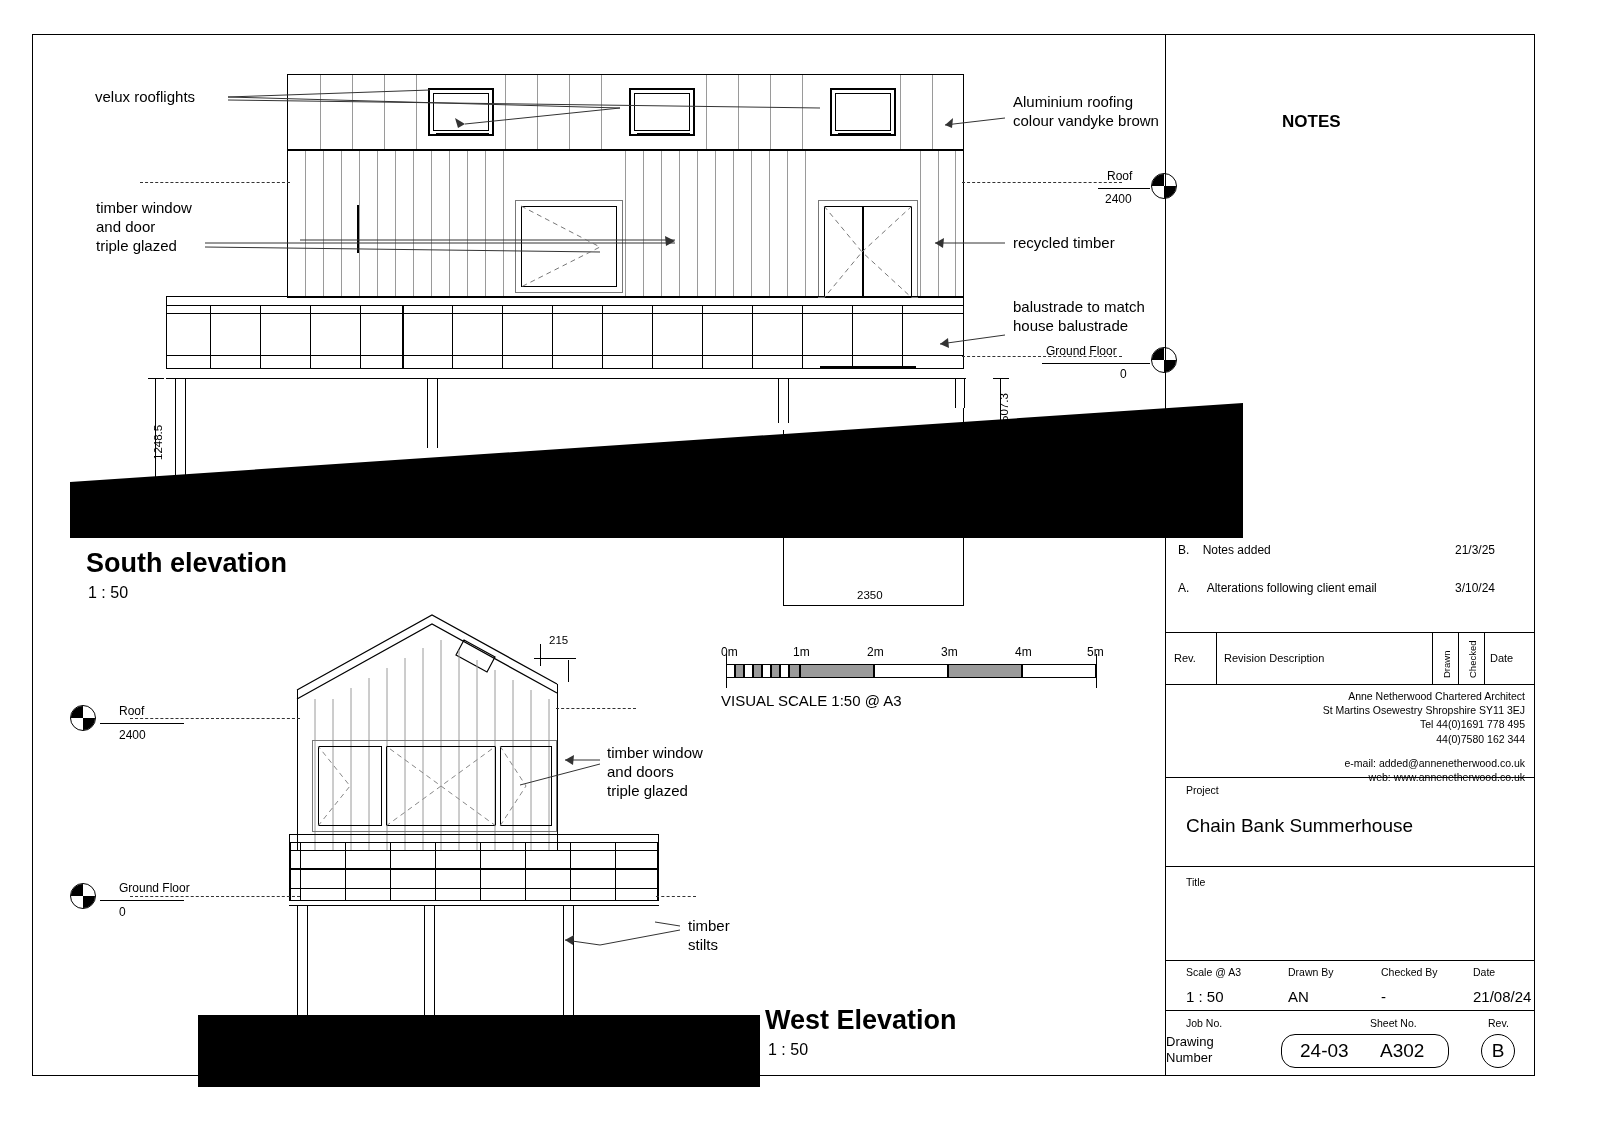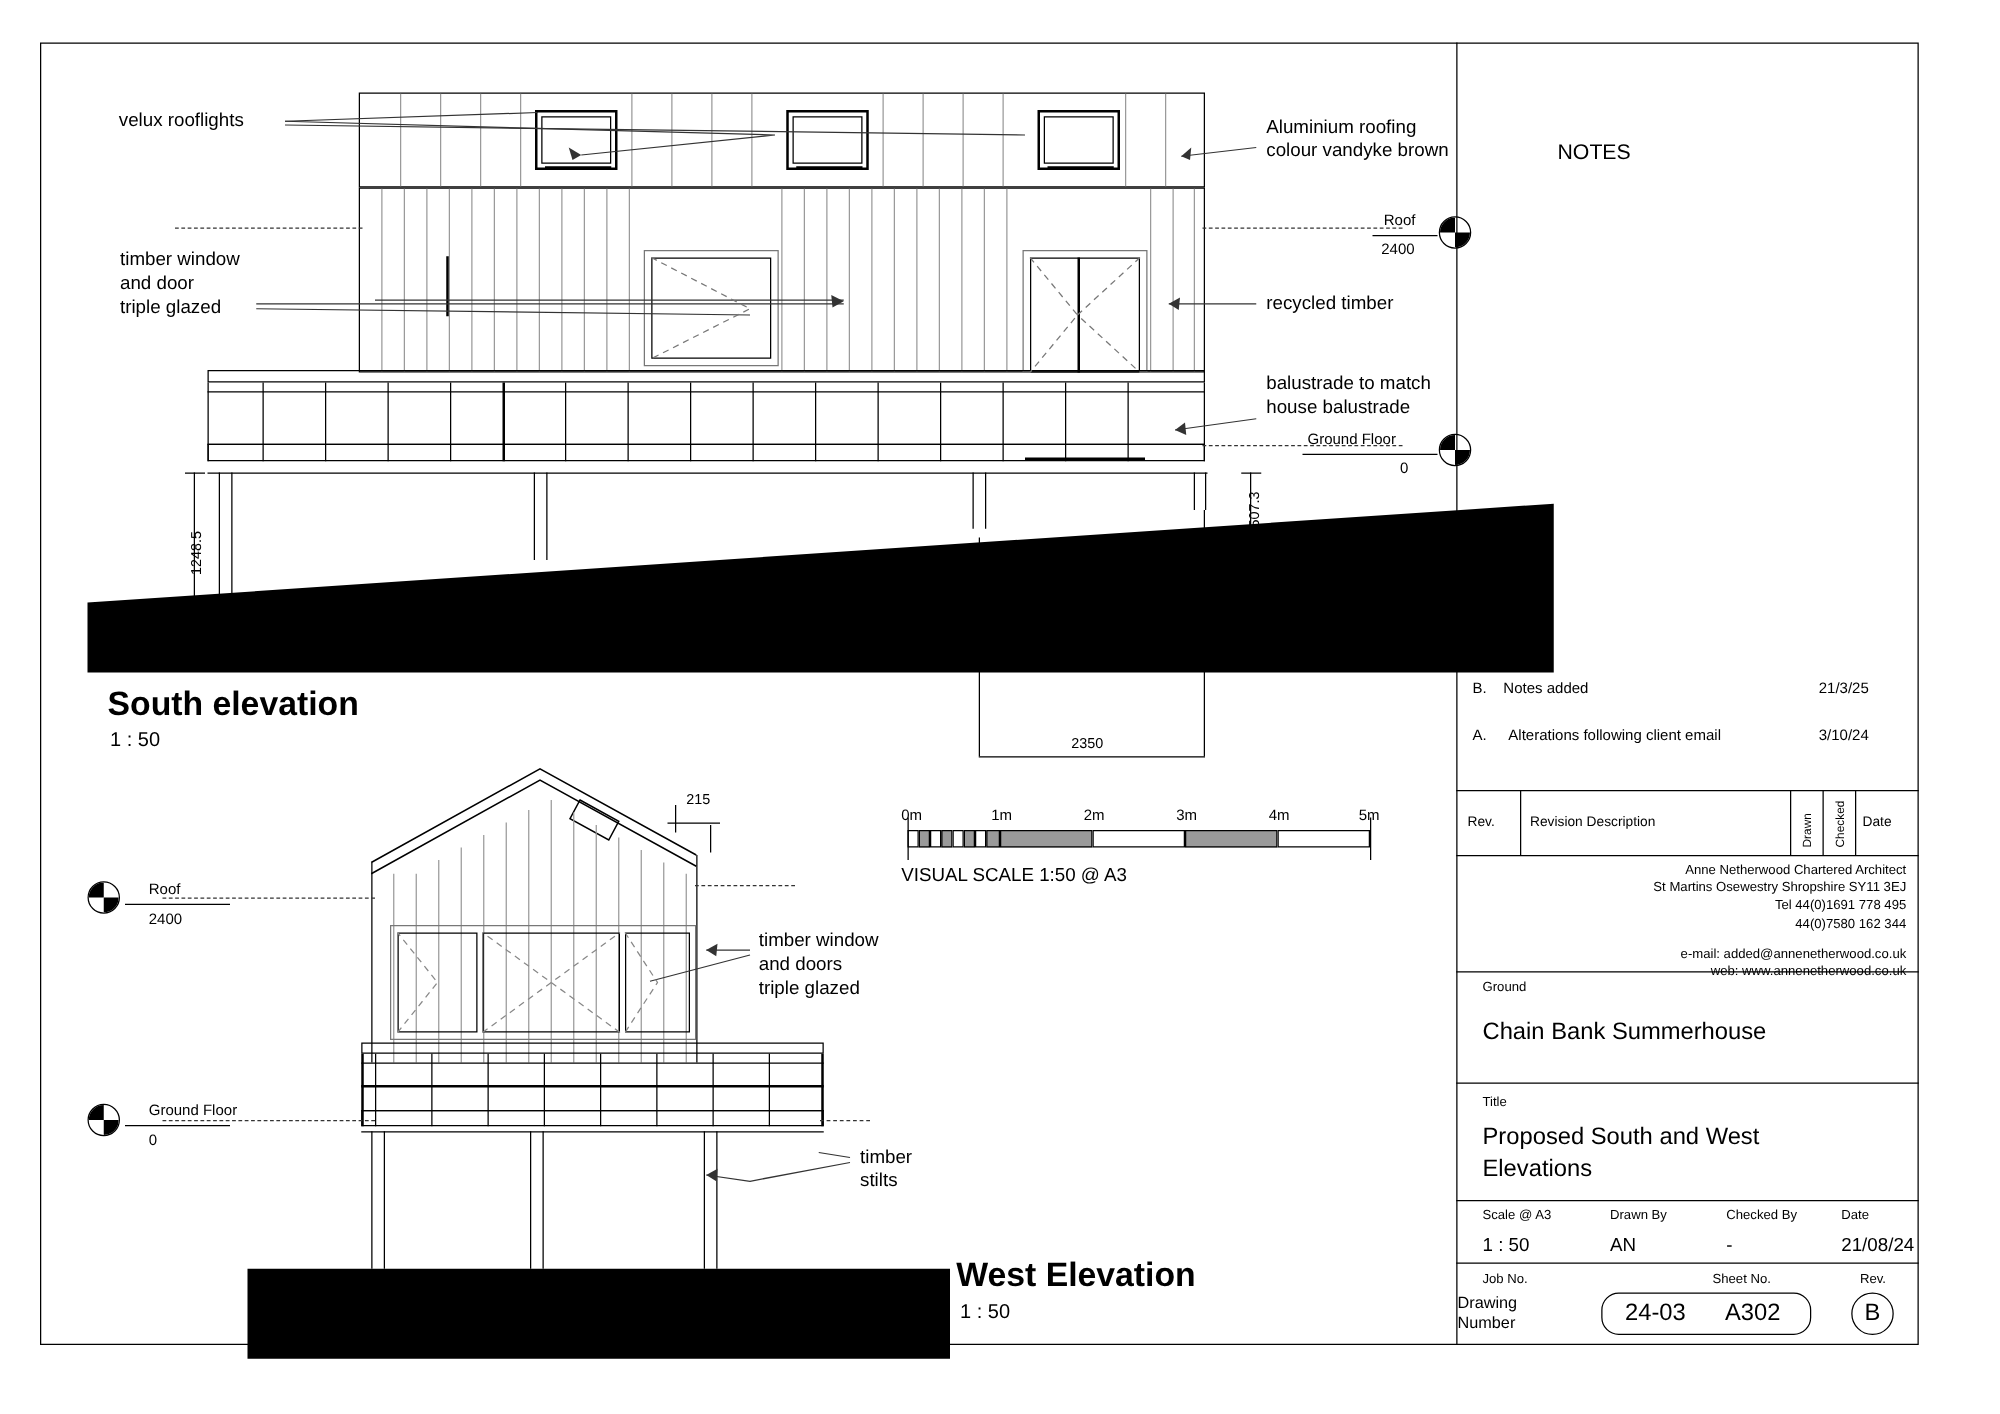--- a/index.html
+++ b/index.html
@@ -23,21 +23,21 @@
     left: 32px;
     top: 34px;
     width: 1503px;
     height: 1042px;
     border: 1.5px solid #000;
     box-sizing: border-box;
   }
   .abs { position: absolute; }
   .txt { font-size: 15px; line-height: 1.25; white-space: pre-line; }
   .txt-sm { font-size: 12px; line-height: 1.2; }
-  .bold { font-weight: normal; }
+  .bold { font-weight: bold; margin-left: 36px; }
 
   
   .ln { position: absolute; background: #000; }
   .hl { height: 1px; }
   .vl { width: 1px; }
   .lightgrey { background: #9a9a9a; }
   .dashdot {
     position: absolute;
     height: 0;
     border-top: 1px dashed #333;
@@ -554,28 +554,26 @@
     <div>St Martins Osewestry Shropshire SY11 3EJ</div>
     <div>Tel 44(0)1691 778 495</div>
     <div>44(0)7580 162 344</div>
     <div style="height:10px;"></div>
     <div>e-mail: added@annenetherwood.co.uk</div>
     <div>web: www.annenetherwood.co.uk</div>
   </div>
 
   <div class="tb-sep" style="top:777px;"></div>
 
-  <div class="abs fieldlabel" style="left:1186px;top:784px;">Ground</div>
+  <div class="abs fieldlabel" style="left:1186px;top:784px;">Project</div>
   <div class="abs" style="left:1186px;top:815px;font-size:19px;">Chain Bank Summerhouse</div>
 
   <div class="tb-sep" style="top:866px;"></div>
 
   <div class="abs fieldlabel" style="left:1186px;top:876px;">Title</div>
-  <div class="abs" style="left:1186px;top:897px;font-size:19px;line-height:1.35;white-space:pre-line;">Proposed South and West
-Elevations</div>
 
   <div class="tb-sep" style="top:960px;"></div>
 
   <div class="abs fieldlabel" style="left:1186px;top:966px;">Scale @ A3</div>
   <div class="abs fieldval" style="left:1186px;top:988px;">1 : 50</div>
 
   <div class="abs fieldlabel" style="left:1288px;top:966px;">Drawn By</div>
   <div class="abs fieldval" style="left:1288px;top:988px;">AN</div>
 
   <div class="abs fieldlabel" style="left:1381px;top:966px;">Checked By</div>

